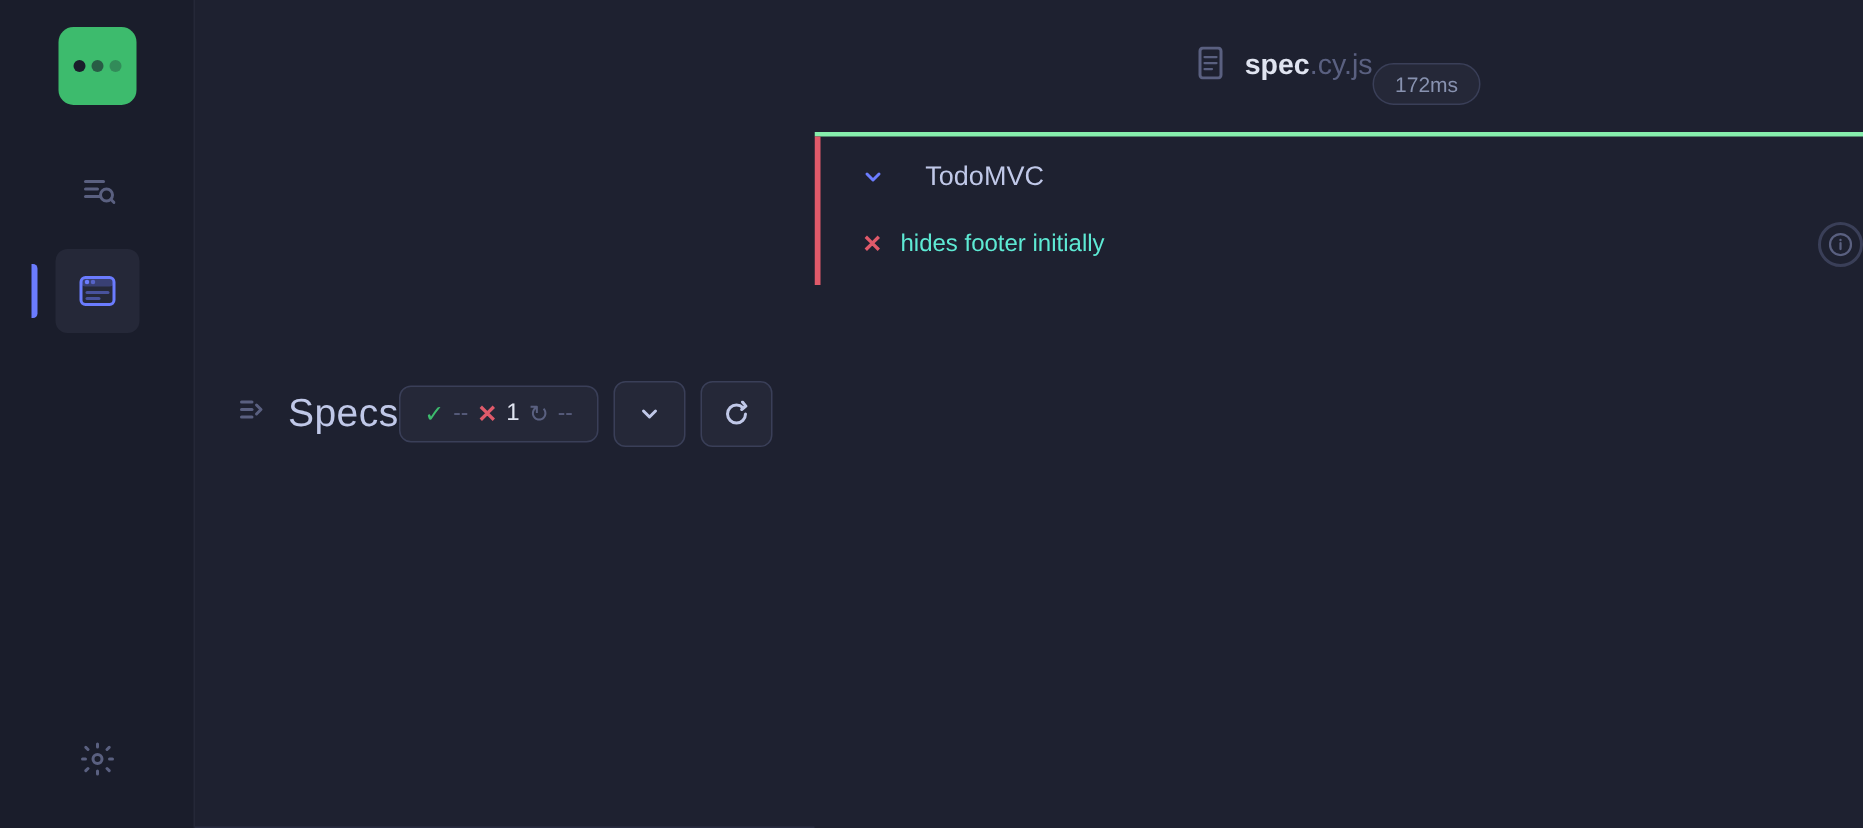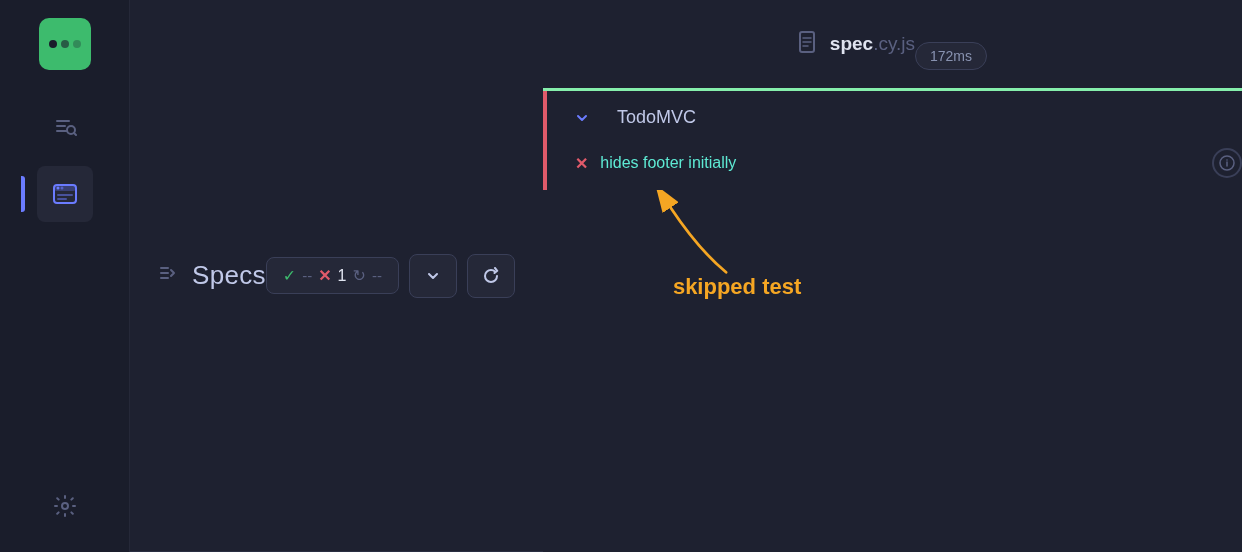--- a/index.html
+++ b/index.html
@@ -449,28 +449,15 @@
           <svg width="16" height="16" viewBox="0 0 16 16" fill="none">
             <circle cx="8" cy="8" r="7" stroke="#5a6080" stroke-width="1.5"></circle>
             <line x1="8" y1="7" x2="8" y2="11" stroke="#5a6080" stroke-width="1.5" stroke-linecap="round"></line>
             <circle cx="8" cy="5" r="0.8" fill="#5a6080"></circle>
           </svg>
         </div>
       </div>
 
     </div>
 
-    <div style="position: relative; height: 130px; padding-left: 28px;">
-
-      <svg class="arrow-svg" style="position:absolute; left:100px; top:0px;" width="130" height="100" viewBox="0 0 130 100">
-        <defs>
-          <marker id="arrowhead" markerWidth="10" markerHeight="7" refX="0" refY="3.5" orient="auto">
-            <polygon points="0 0, 10 3.5, 0 7" fill="#f5a623"></polygon>
-          </marker>
-        </defs>
-        <path d="M 90 85 Q 60 60 30 15" stroke="#f5a623" stroke-width="3" fill="none" marker-end="url(#arrowhead)" stroke-linecap="round"></path>
-      </svg>
-
-      <span style="position:absolute; bottom:20px; left:130px; font-size:22px; font-weight:700; color:#f5a623;">skipped test</span>
-    </div>
 
   </div>
 </div>
 
 </body></html>

